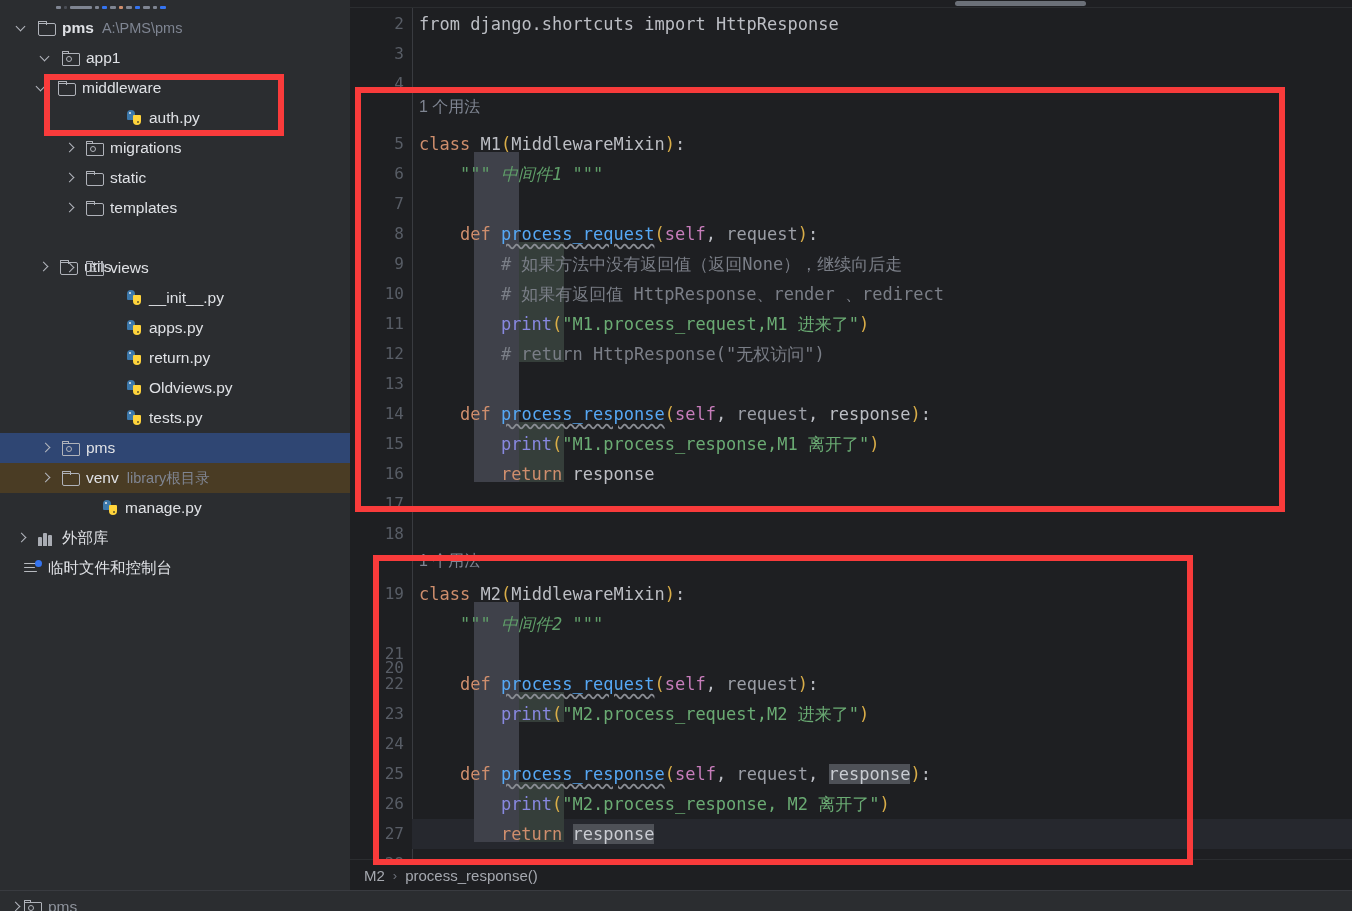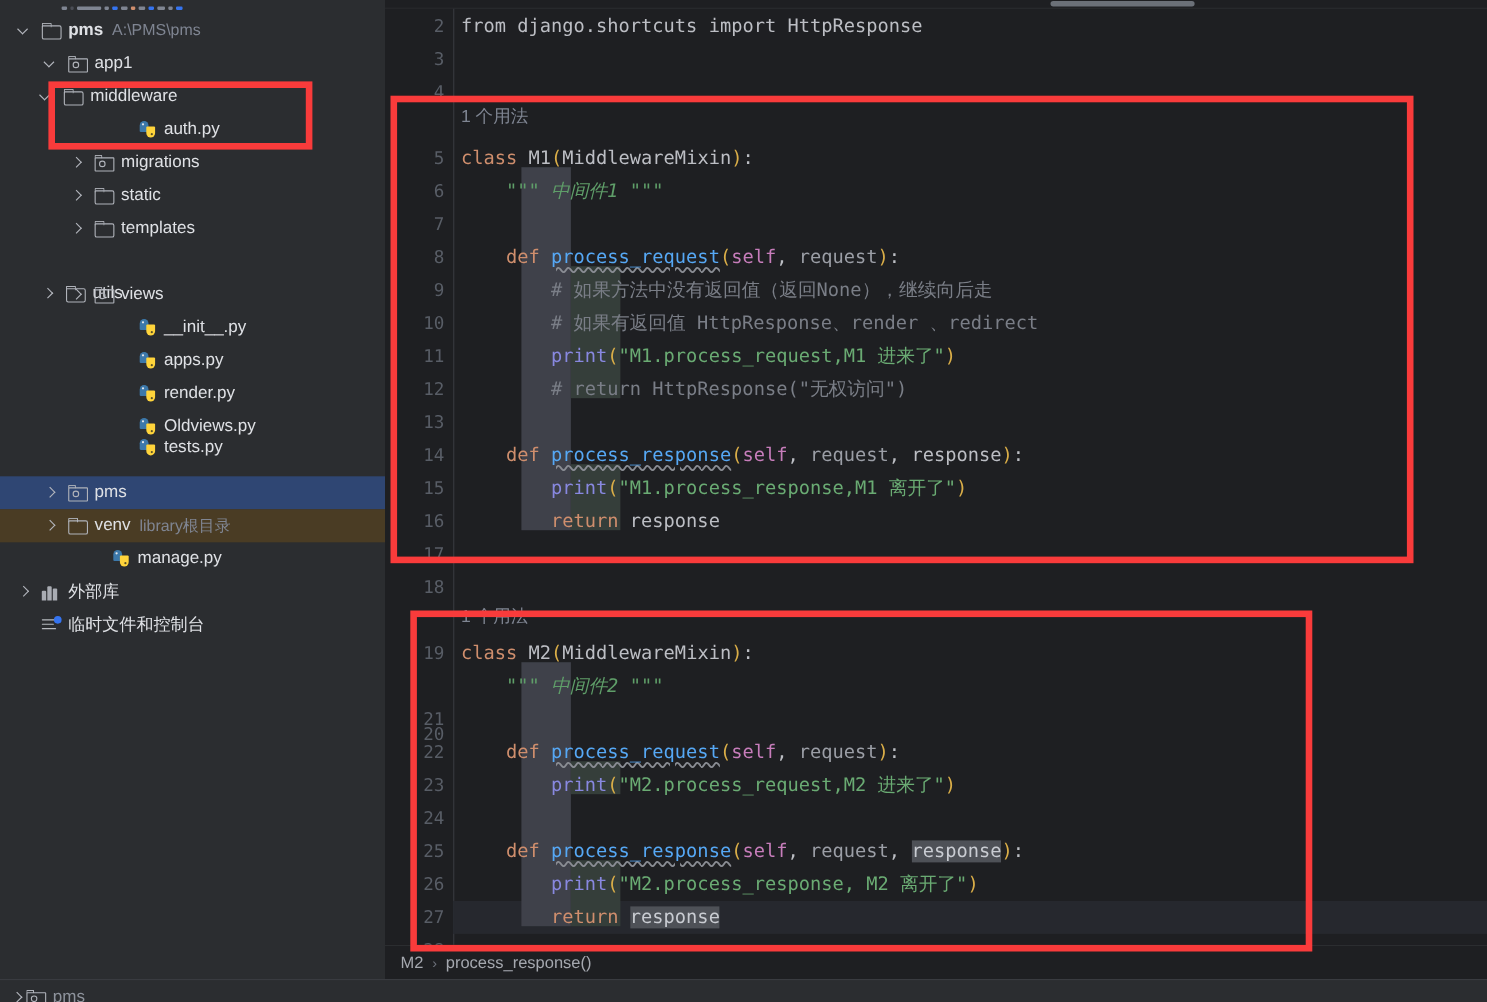--- a/index.html
+++ b/index.html
@@ -358,33 +358,33 @@
           <span class="tname">apps.py</span>
         </div>
         <div class="tree-row" style="position: absolute; left: 0px; top: 343px; width: 350px; padding-left: 102px;">
           <span class="chev none" style="margin-right: 8px;"></span>
           <span class="ic ic-py">
             <span class="py-b"></span>
             <span class="py-y"></span>
             <span class="py-d1"></span>
             <span class="py-d2"></span>
           </span>
-          <span class="tname">render.py</span>
+          <span class="tname">return.py</span>
         </div>
         <div class="tree-row" style="position: absolute; left: 0px; top: 373px; width: 350px; padding-left: 102px;">
           <span class="chev none" style="margin-right: 8px;"></span>
           <span class="ic ic-py">
             <span class="py-b"></span>
             <span class="py-y"></span>
             <span class="py-d1"></span>
             <span class="py-d2"></span>
           </span>
           <span class="tname">Oldviews.py</span>
         </div>
-        <div class="tree-row" style="position: absolute; left: 0px; top: 392px; width: 350px; padding-left: 102px;">
+        <div class="tree-row" style="position: absolute; left: 0px; top: 403px; width: 350px; padding-left: 102px;">
           <span class="chev none" style="margin-right: 8px;"></span>
           <span class="ic ic-py">
             <span class="py-b"></span>
             <span class="py-y"></span>
             <span class="py-d1"></span>
             <span class="py-d2"></span>
           </span>
           <span class="tname">tests.py</span>
         </div>
         <div class="tree-row sel-blue" style="position: absolute; left: 0px; top: 433px; width: 350px; padding-left: 38px;">
@@ -412,21 +412,21 @@
         </div>
         <div class="tree-row" style="position: absolute; left: 0px; top: 523px; width: 350px; padding-left: 14px;">
           <span class="chev " style="margin-right: 8px;"></span>
           <span class="ic ic-lib">
             <i></i>
             <i></i>
             <i></i>
           </span>
           <span class="tname">外部库</span>
         </div>
-        <div class="tree-row" style="position: absolute; left: 0px; top: 553px; width: 406px; padding-left: 14px;">
+        <div class="tree-row" style="position: absolute; left: 0px; top: 553px; width: 406px; ">
           <span class="chev none" style="margin-right: 8px;"></span>
           <span class="ic ic-scr">
             <i></i>
             <i></i>
             <i></i>
             <span class="badge"></span>
           </span>
           <span class="tname">临时文件和控制台</span>
         </div>
       </div>

